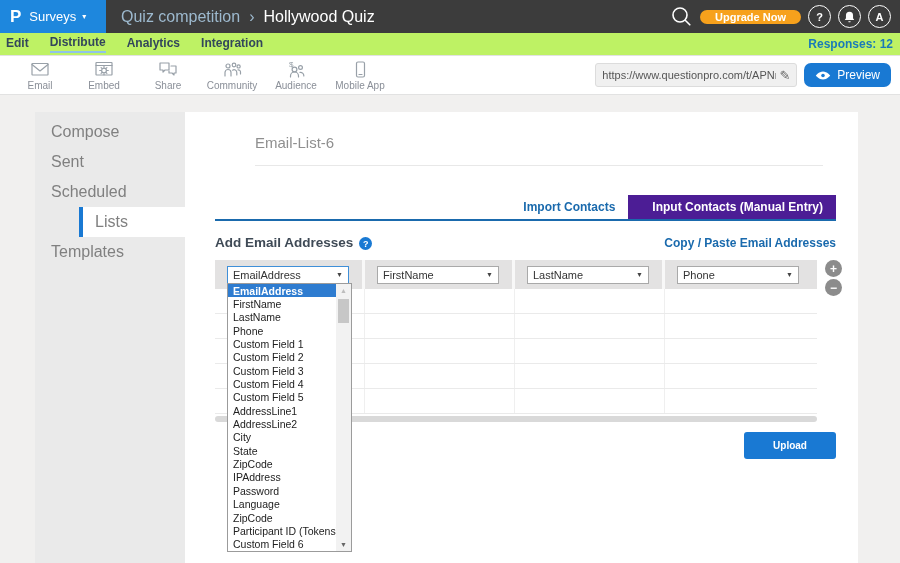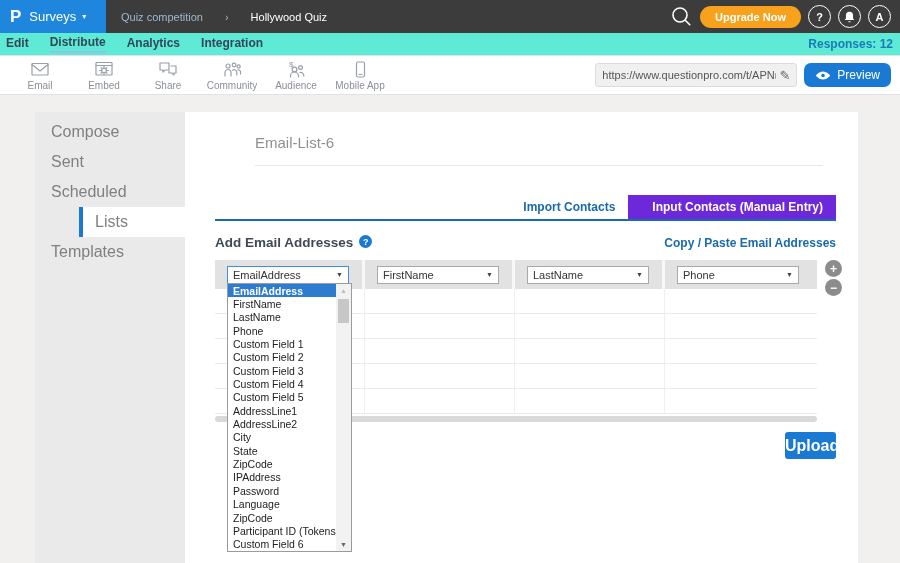--- a/index.html
+++ b/index.html
@@ -5,30 +5,30 @@
   * { margin:0; padding:0; box-sizing:border-box; }
   body { font-family:"Liberation Sans", sans-serif; background:#fff; }
   .screen { position:relative; width:900px; height:563px; background:#f1f0ef; overflow:hidden; }
 
   
   .topbar { position:absolute; top:0; left:0; width:900px; height:33px; background:#3c3c3c; display:flex; align-items:center; }
   .logo-area { width:106px; height:33px; background:#1e87dd; color:#fff; display:flex; align-items:center; padding:0 10px; cursor:pointer; }
   .logo-p { font-weight:bold; font-size:17px; margin-right:8px; }
   .product-label { font-size:13px; }
   .caret { font-size:8px; margin-left:6px; }
-  .breadcrumb { margin-left:15px; font-size:11px; color:#9db9ce; display:flex; align-items:center; gap:22px; }
+  .breadcrumb { margin-left:15px; font-size:16px; color:#9db9ce; display:flex; align-items:center; gap:9px; }
   .bc-current { color:#fff; }
   .topbar-right { margin-left:auto; display:flex; align-items:center; gap:7px; padding-right:9px; }
   .circle-btn { width:23px; height:23px; border:1.5px solid #fff; border-radius:50%; color:#fff;
     display:flex; align-items:center; justify-content:center; font-size:11px; font-weight:bold; cursor:pointer; background:transparent; }
   .search-btn { width:24px; height:24px; display:flex; align-items:center; justify-content:center; cursor:pointer; }
-  .upgrade-btn { background:#f7a11c; color:#fff; font-size:11px; font-weight:bold; border:none; border-radius:12px; height:22px; padding:0 15px; cursor:pointer; }
-
-  
-  .nav { position:absolute; top:33px; left:0; width:900px; height:23px; background:#5eead4; border-bottom:1px solid #e2e2e2;
+  .upgrade-btn { background:#f7a11c; color:#fff; font-size:11px; font-weight:bold; border:none; border-radius:12px; height:14px; padding:0 15px; cursor:pointer; }
+
+  
+  .nav { position:absolute; top:33px; left:0; width:900px; height:23px; background:#bef264; border-bottom:1px solid #e2e2e2;
     display:flex; align-items:center; padding-left:6px; }
   .nav-item { font-size:12px; font-weight:bold; color:#33475b; margin-right:21px; padding-bottom:2px; cursor:pointer; }
   .nav-item.active { border-bottom:2px solid #8fc3e8; }
   .responses { margin-left:auto; font-size:12px; font-weight:bold; color:#1a7ab8; padding-right:7px; }
 
   
   .toolbar { position:absolute; top:56px; left:0; width:900px; height:39px; background:#fff; border-bottom:1px solid #e2e2e2;
     display:flex; align-items:center; padding-left:8px; }
   .tool-item { width:64px; display:flex; flex-direction:column; align-items:center; gap:1px; cursor:pointer; }
   .tool-item svg { display:block; }
@@ -46,24 +46,24 @@
   .side-item { height:30px; display:flex; align-items:center; padding-left:16px; font-size:16px; color:#808080; cursor:pointer;text-align:center; }
   .side-item.active { background:#fff; border-left:4px solid #1979d3; padding-left:12px;margin-left:44px; }
 
   
   .card { position:absolute; left:185px; top:112px; width:673px; height:451px; background:#fff; }
   .title-wrap { margin:22px 35px 0 70px; padding-bottom:13px; border-bottom:1px solid #e8e8e8; }
   .list-title { font-size:15px; color:#8f8f8f; }
 
   .tabs { margin:29px 22px 0 30px; display:flex; border-bottom:2px solid #1a6aad;justify-content:flex-end; }
   .tab { padding:5px 13px; font-size:12px; font-weight:bold; color:#1a6aad; cursor:pointer; white-space:nowrap; }
-  .tab.active { background:#6d28d9; color:#fff;padding-left:24px; }
+  .tab.active { background:#4c1d95; color:#fff;padding-left:24px; }
 
   .section-row { margin:14px 22px 0 30px; display:flex; justify-content:space-between; align-items:center; }
-  .heading-wrap { display:flex; align-items:flex-start; gap:6px; }
+  .heading-wrap { display:flex; align-items:flex-end; gap:6px; }
   .section-heading { font-size:13.5px; font-weight:bold; color:#3f4a56; }
   .help-circle { width:13px; height:13px; border-radius:50%; background:#1979d3; color:#fff; font-size:9px; font-weight:bold;
     display:flex; align-items:center; justify-content:center; cursor:pointer; }
   .copy-paste-link { font-size:12px; font-weight:bold; color:#1a6aad; cursor:pointer; }
 
   
   .table-zone { position:relative; margin:10px 22px 0 30px; width:621px; }
   .grid-table { width:602px; }
   .header-row { height:29px; background:#e3e2e2; display:flex; }
   .hcell { width:150px; border-right:3px solid #f8f8f8; display:flex; align-items:center; padding-left:12px; }
@@ -87,22 +87,22 @@
   .dd-options { flex:1; display:flex; flex-direction:column; overflow:hidden; }
   .dd-option { flex:1; display:flex; align-items:center; padding-left:5px; font-size:10.5px; color:#222;
     white-space:nowrap; cursor:pointer; }
   .dd-option.selected { background:#2e7cd0; color:#fff; font-weight:bold; }
   .dd-scrollbar { width:15px; background:#f2f2f2; display:flex; flex-direction:column; align-items:center; }
   .dd-scroll-up { width:100%; height:13px; font-size:7px; color:#bdbdbd; display:flex; align-items:center; justify-content:center; cursor:pointer; }
   .dd-thumb { width:11px; height:24px; background:#c7c7c7; margin-top:2px; cursor:grab; }
   .dd-scroll-down { width:100%; height:13px; font-size:7px; color:#666; display:flex; align-items:center; justify-content:center; margin-top:auto; cursor:pointer; }
 
   .upload-row { margin:10px 22px 0 30px; display:flex; justify-content:flex-end; width:621px; }
-  .upload-btn { width:51px; height:27px; background:#1979d3; color:#fff; border:none; border-radius:3px;
-    font-size:16px; font-weight:bold; cursor:pointer; }
+  .upload-btn { width:92px; height:27px; background:#1979d3; color:#fff; border:none; border-radius:3px;
+    font-size:10px; font-weight:bold; cursor:pointer; }
 
   .icon-stroke { stroke:#98a0a8; fill:none; stroke-width:1.2; stroke-linecap:round; stroke-linejoin:round; }
 </style>
 </head>
 <body>
 
 <div class="screen">
 
   <div class="topbar">
     <div class="logo-area">

